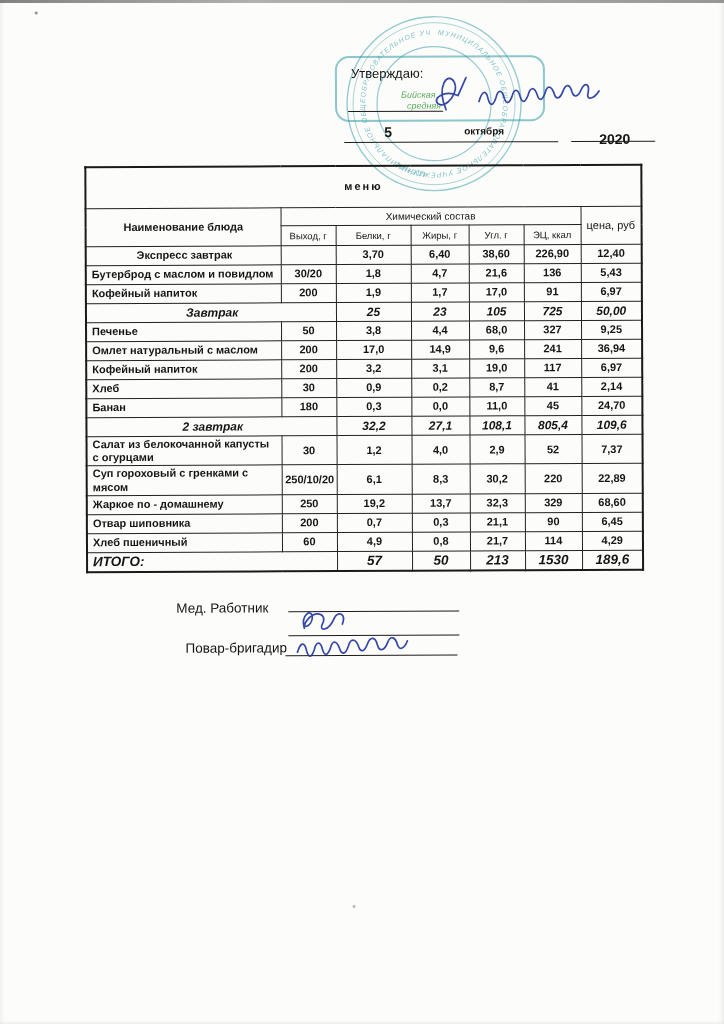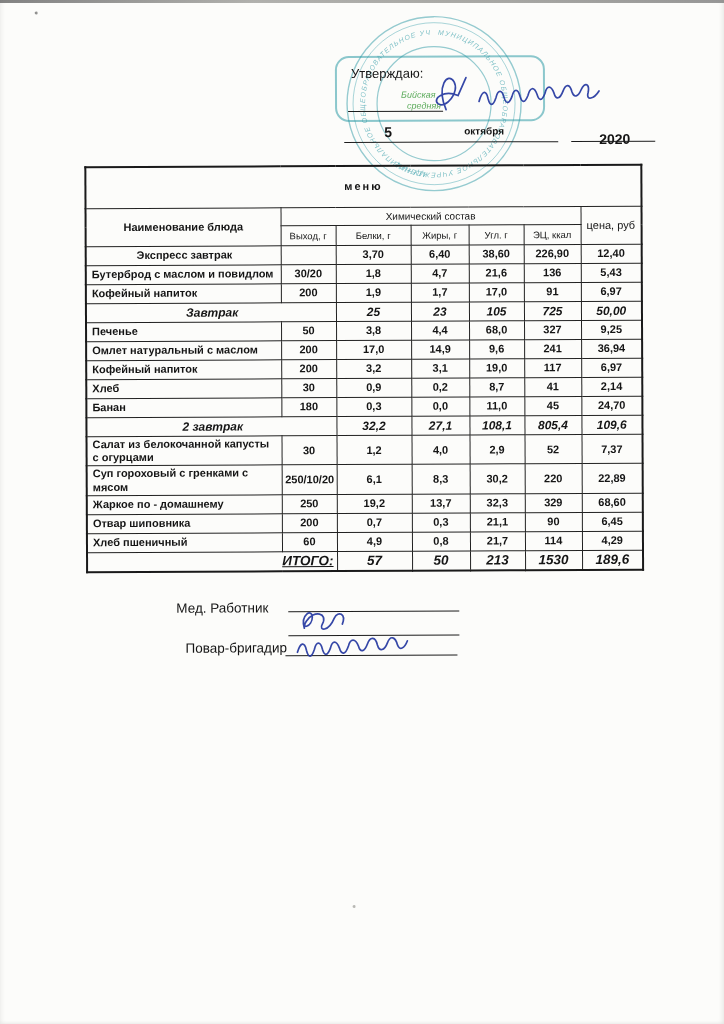--- a/index.html
+++ b/index.html
@@ -50,21 +50,21 @@
   td.sub-hdr  { font-size:9.5px; font-weight:normal; height:17px;text-align:center; }
   td.name-hdr { font-size:11px; }
   td.price-hdr{ font-size:11px; font-weight:normal; }
   .menu-table tbody tr { height:19px; }
   .menu-table td.name { text-align:left; padding-left:5px; }
   tr.first td.name { text-align:center; }
   tr.summary td { font-style:italic; font-size:12px; }
   tr.summary td.name { text-align:center; }
   tr.total { height:24px; }
   tr.total td { font-style:italic; font-size:13.5px; }
-  tr.total td.name { text-align:right;text-decoration:underline; }
+  tr.total td.name { text-align:left; }
 
   
   .signoff-label { position:absolute; font-size:13.5px; }
   .med-label  { left:175px; top:600px; }
   .cook-label { left:162px; top:640px;margin-left:22px; }
   .sig-med  { position:absolute; left:293px; top:604px; width:65px; height:32px; }
   .sig-cook { position:absolute; left:290px; top:634px; width:130px; height:26px; }
 
   .speck { position:absolute; width:3px; height:3px; border-radius:50%; background:#8a8a86; opacity:.6; }
 </style>

